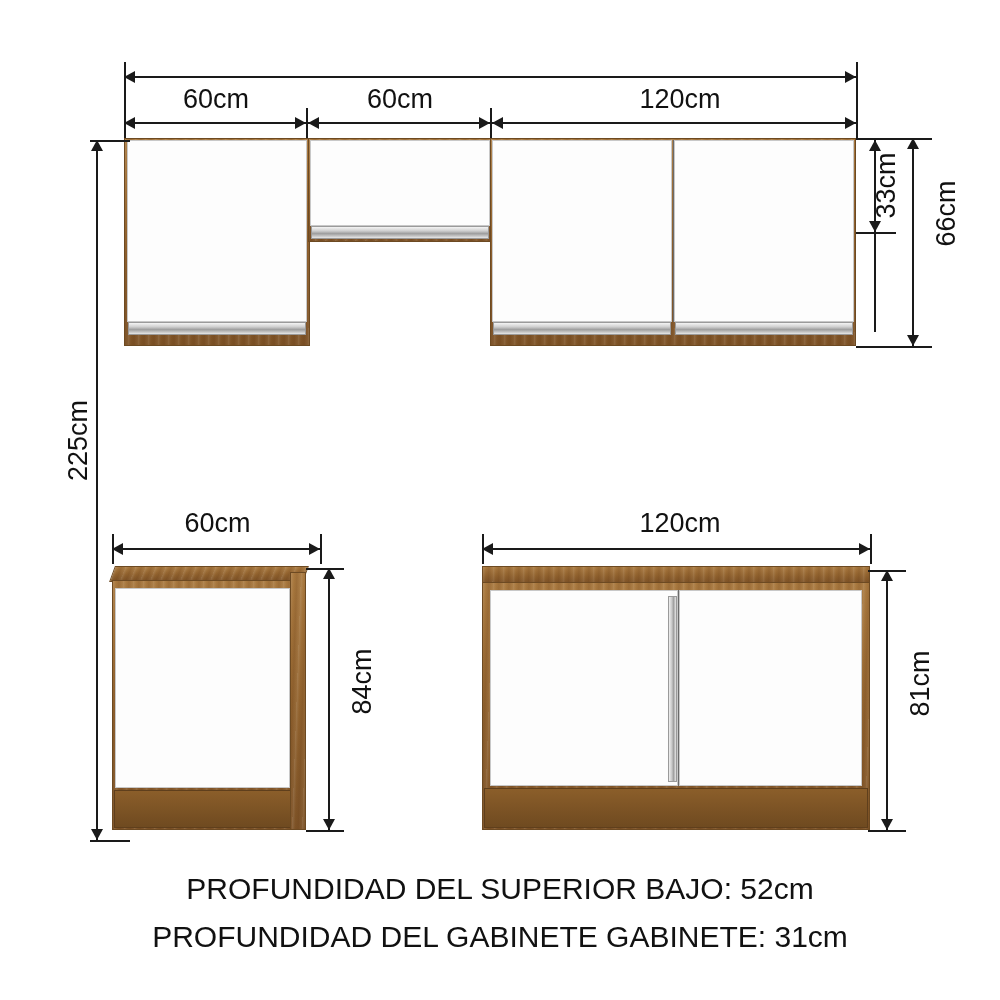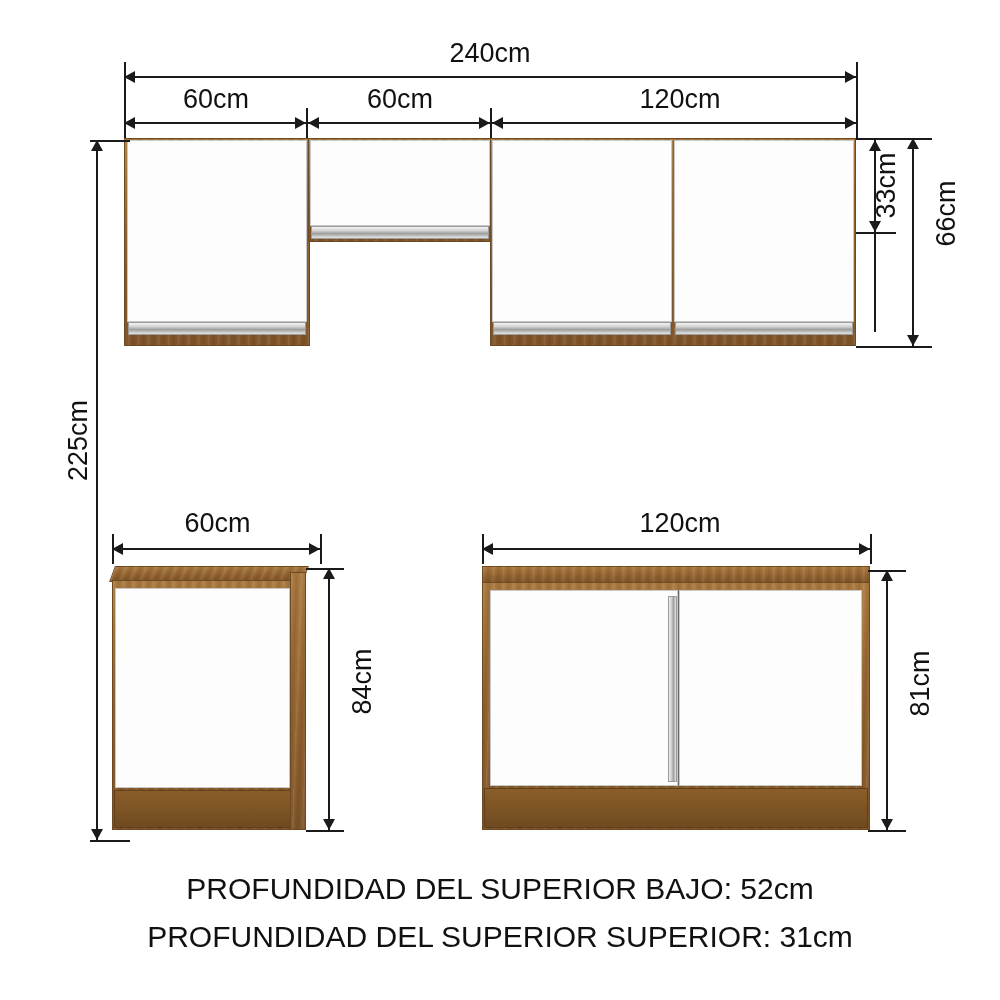--- a/index.html
+++ b/index.html
@@ -114,21 +114,20 @@
     font-size: 30px;
     color: #111;
     white-space: nowrap;
   }
 </style>
 </head>
 <body>
 
 <div id="stage">
 
-  <div class="dim-label" style="left: 370px; top: 38px; width: 240px;">240cm</div>
 
   <div class="hline" style="left: 124px; top: 76px; width: 732px;"></div>
   <div class="arrow left" style="left: 124px; top: 71px;"></div>
   <div class="arrow right" style="left: 845px; top: 71px;"></div>
   <div class="tick-v" style="left: 124px; top: 62px; height: 76px;"></div>
   <div class="tick-v" style="left: 856px; top: 62px; height: 76px;"></div>
 
   <div class="dim-label" style="left: 126px; top: 84px; width: 180px;">60cm</div>
   <div class="dim-label" style="left: 310px; top: 84px; width: 180px;">60cm</div>
   <div class="dim-label" style="left: 590px; top: 84px; width: 180px;">120cm</div>
@@ -219,15 +218,15 @@
   <div class="wood-dark" style="left: 484px; top: 788px; width: 384px; height: 40px;"></div>
 
   <div class="vline" style="left: 886px; top: 570px; height: 260px;"></div>
   <div class="arrow up" style="left: 881px; top: 570px;"></div>
   <div class="arrow down" style="left: 881px; top: 819px;"></div>
   <div class="tick-h" style="left: 868px; top: 570px; width: 38px;"></div>
   <div class="tick-h" style="left: 868px; top: 830px; width: 38px;"></div>
   <div class="dim-label vert" style="left: 860px; top: 668px; width: 120px;">81cm</div>
 
   <div class="footer-line" style="left: 0; top: 872px;">PROFUNDIDAD DEL SUPERIOR BAJO: 52cm</div>
-  <div class="footer-line" style="left: 0; top: 920px;">PROFUNDIDAD DEL SUPERIOR SUPERIOR: 31cm</div>
+  <div class="footer-line" style="left: 0; top: 920px;">PROFUNDIDAD DEL GABINETE GABINETE: 31cm</div>
 
 </div>
 
 </body></html>

